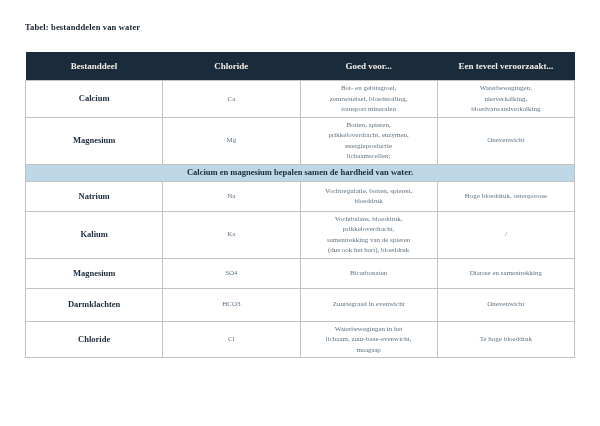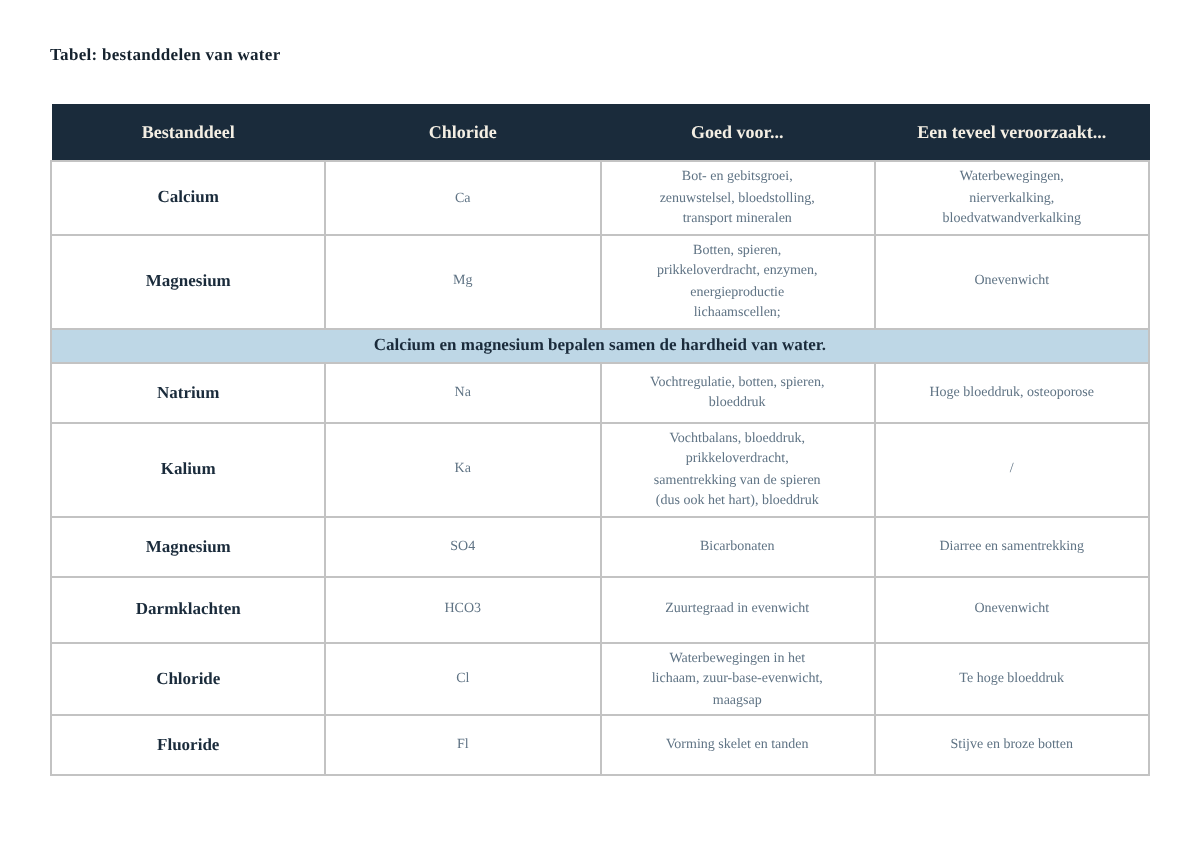--- a/index.html
+++ b/index.html
@@ -121,22 +121,16 @@
         <td class="cell-symbol">HCO3</td>
         <td>Zuurtegraad in evenwicht</td>
         <td>Onevenwicht</td>
       </tr>
       <tr style="height:31px;">
         <td class="cell-name">Chloride</td>
         <td class="cell-symbol">Cl</td>
         <td>Waterbewegingen in het lichaam, zuur-base-evenwicht, maagsap</td>
         <td>Te hoge bloeddruk</td>
       </tr>
-      <tr style="height:30px;">
-        <td class="cell-name">Fluoride</td>
-        <td class="cell-symbol">Fl</td>
-        <td>Vorming skelet en tanden</td>
-        <td>Stijve en broze botten</td>
-      </tr>
     </tbody>
   </table>
 
 </div>
 
 </body></html>

